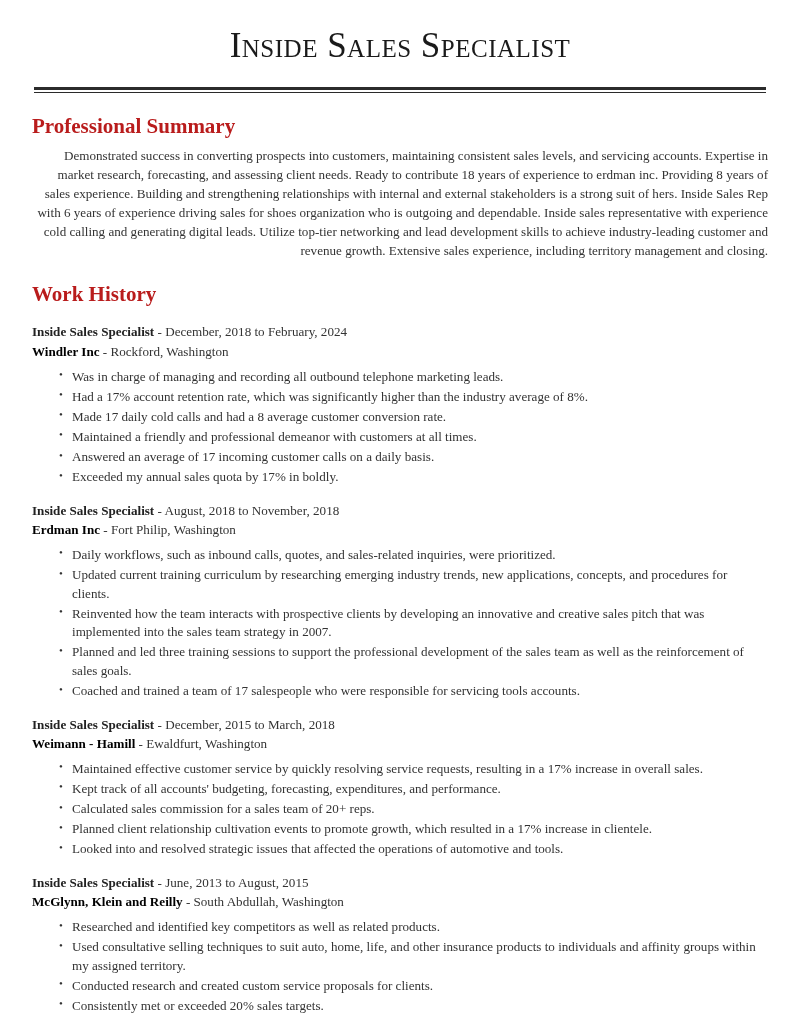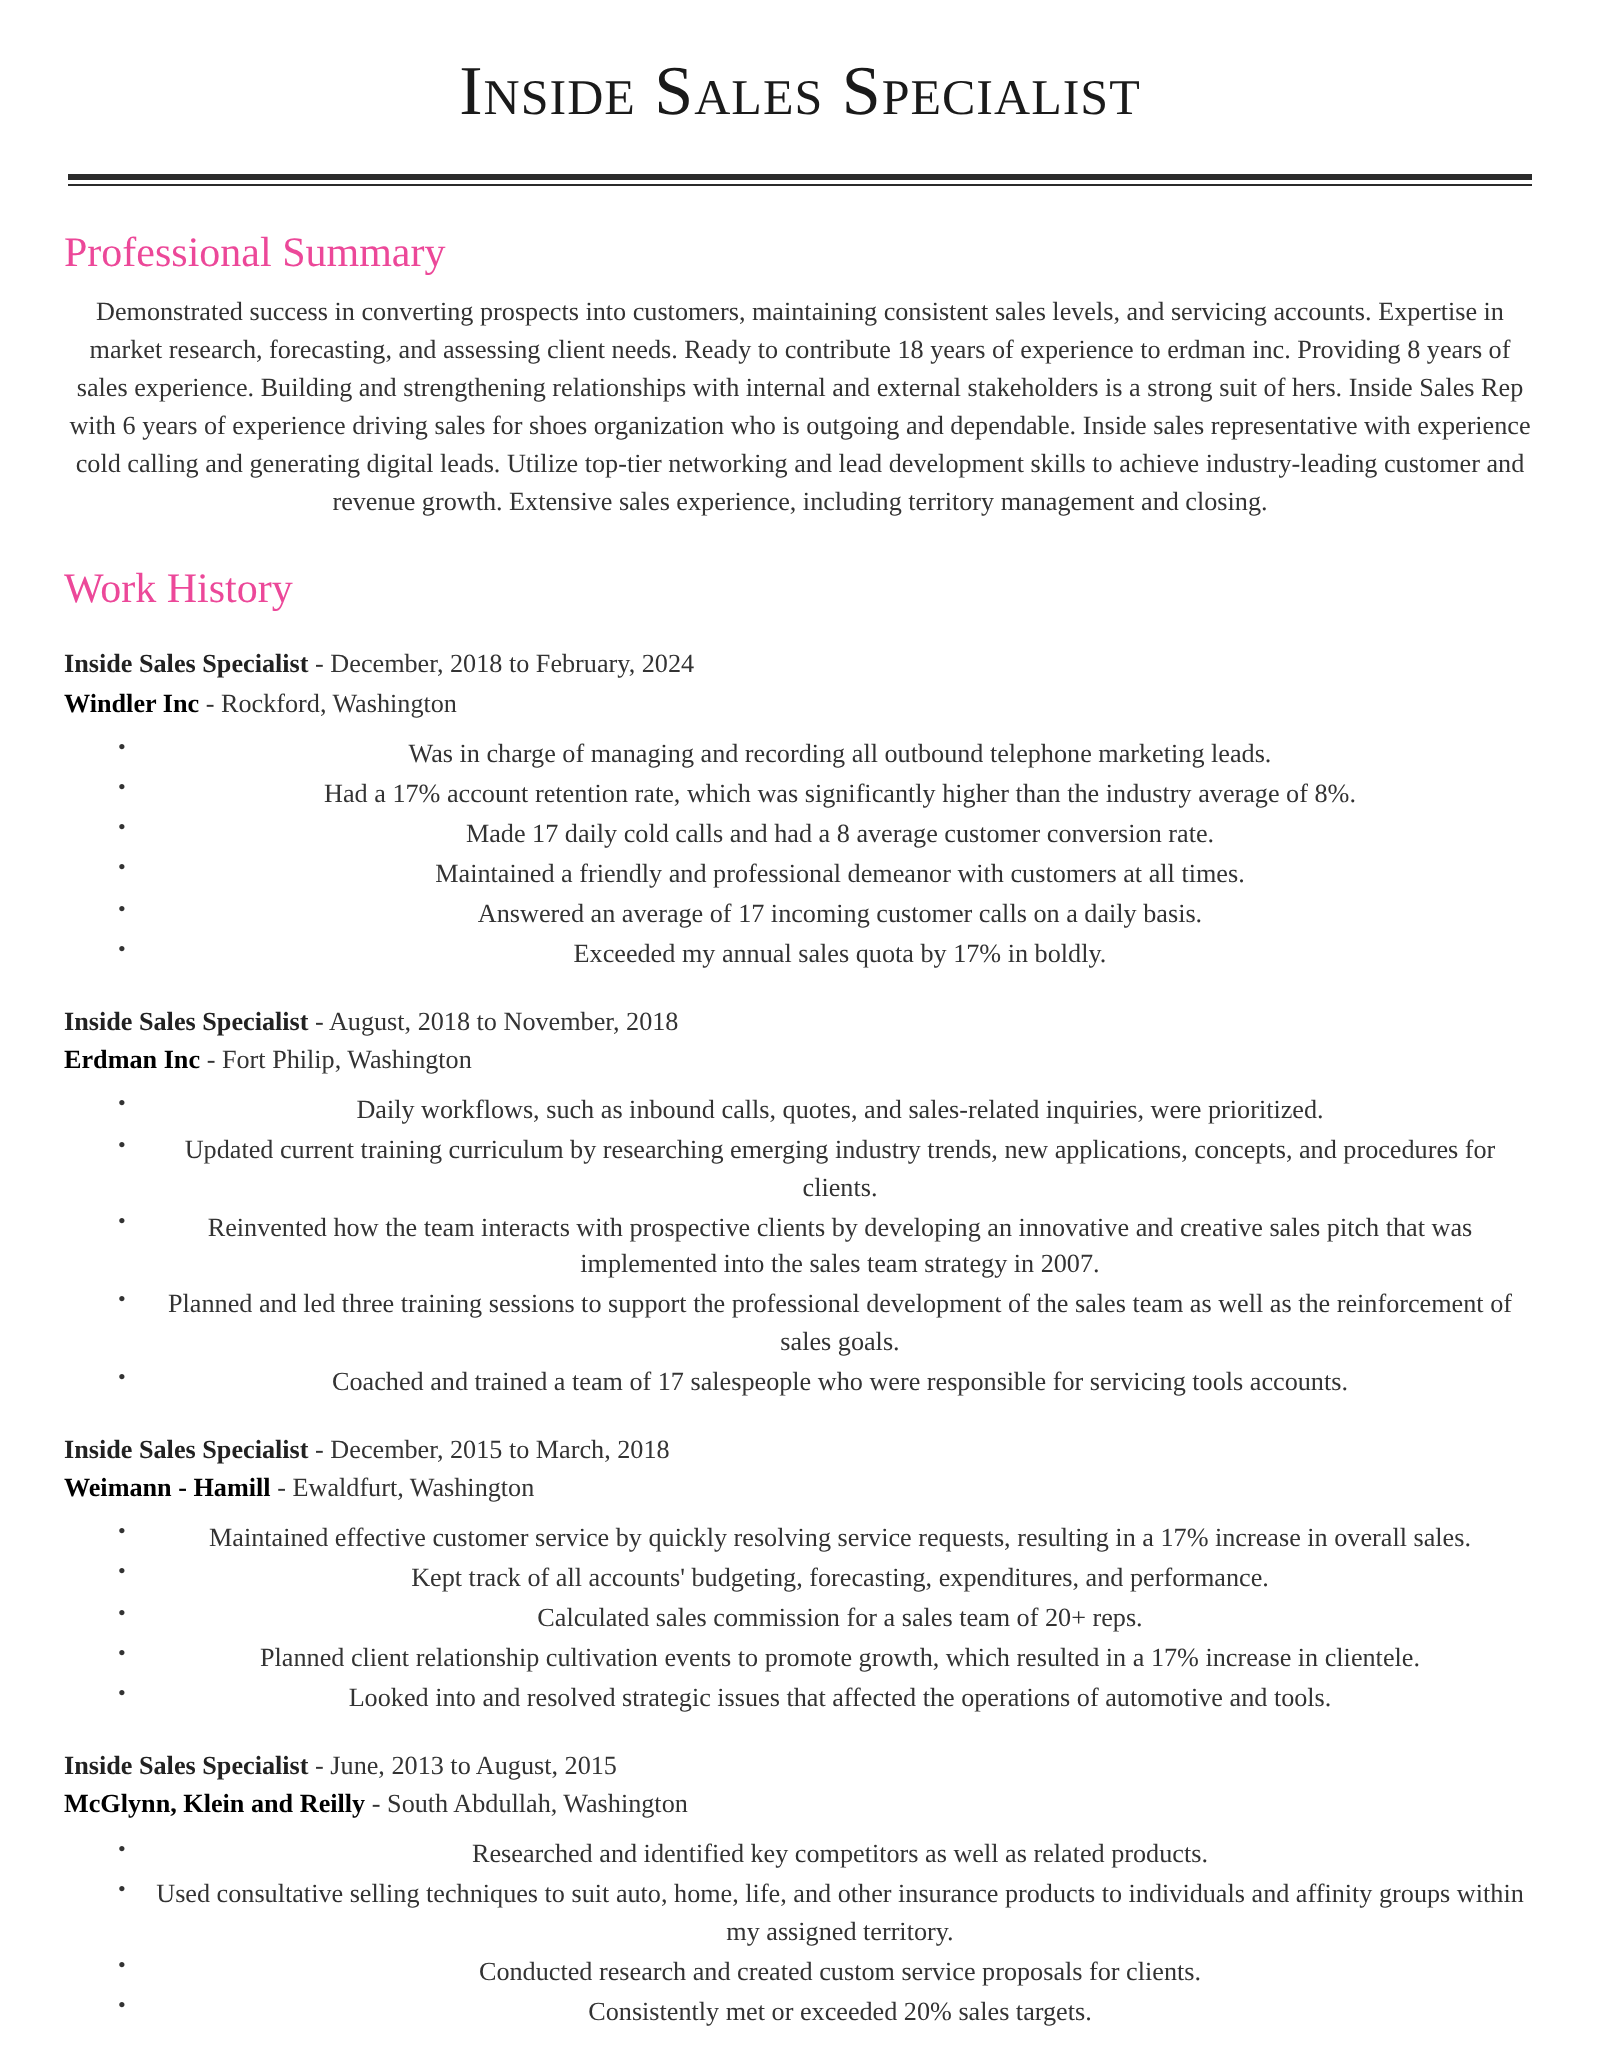--- a/index.html
+++ b/index.html
@@ -65,29 +65,29 @@
     vertical-align: 1px;
     color: #333;
   }
 
   
   .section {
     margin-top: 21px;
   }
   .section-title {
     font-size: 21px;
-    font-weight: 400;
-    color: #ec4899;
+    font-weight: 700;
+    color: #b91c1c;
     margin: 0 0 9px 0;
     line-height: 1.15;
   }
   .summary-text {
     font-size: 13.1px;
     line-height: 1.45;
-    text-align: center;
+    text-align: right;
     margin: 0;
     color: #333333;
   }
 
   
   .job {
     margin-top: 14px;
   }
   .job:first-of-type {
     margin-top: 16px;
@@ -115,21 +115,20 @@
   .company {
     font-weight: bold;
     color: #000000;
   }
   .location {
   }
   ul.bullets {
     margin: 6px 0 0 0;
     padding-left: 27px;
     list-style: none;
-    text-align: center;
   }
   ul.bullets li {
     font-size: 13.1px;
     line-height: 1.42;
     margin-bottom: 1.5px;
     position: relative;
     padding-left: 13px;
     color: #333333;
   }
   ul.bullets li::before {

